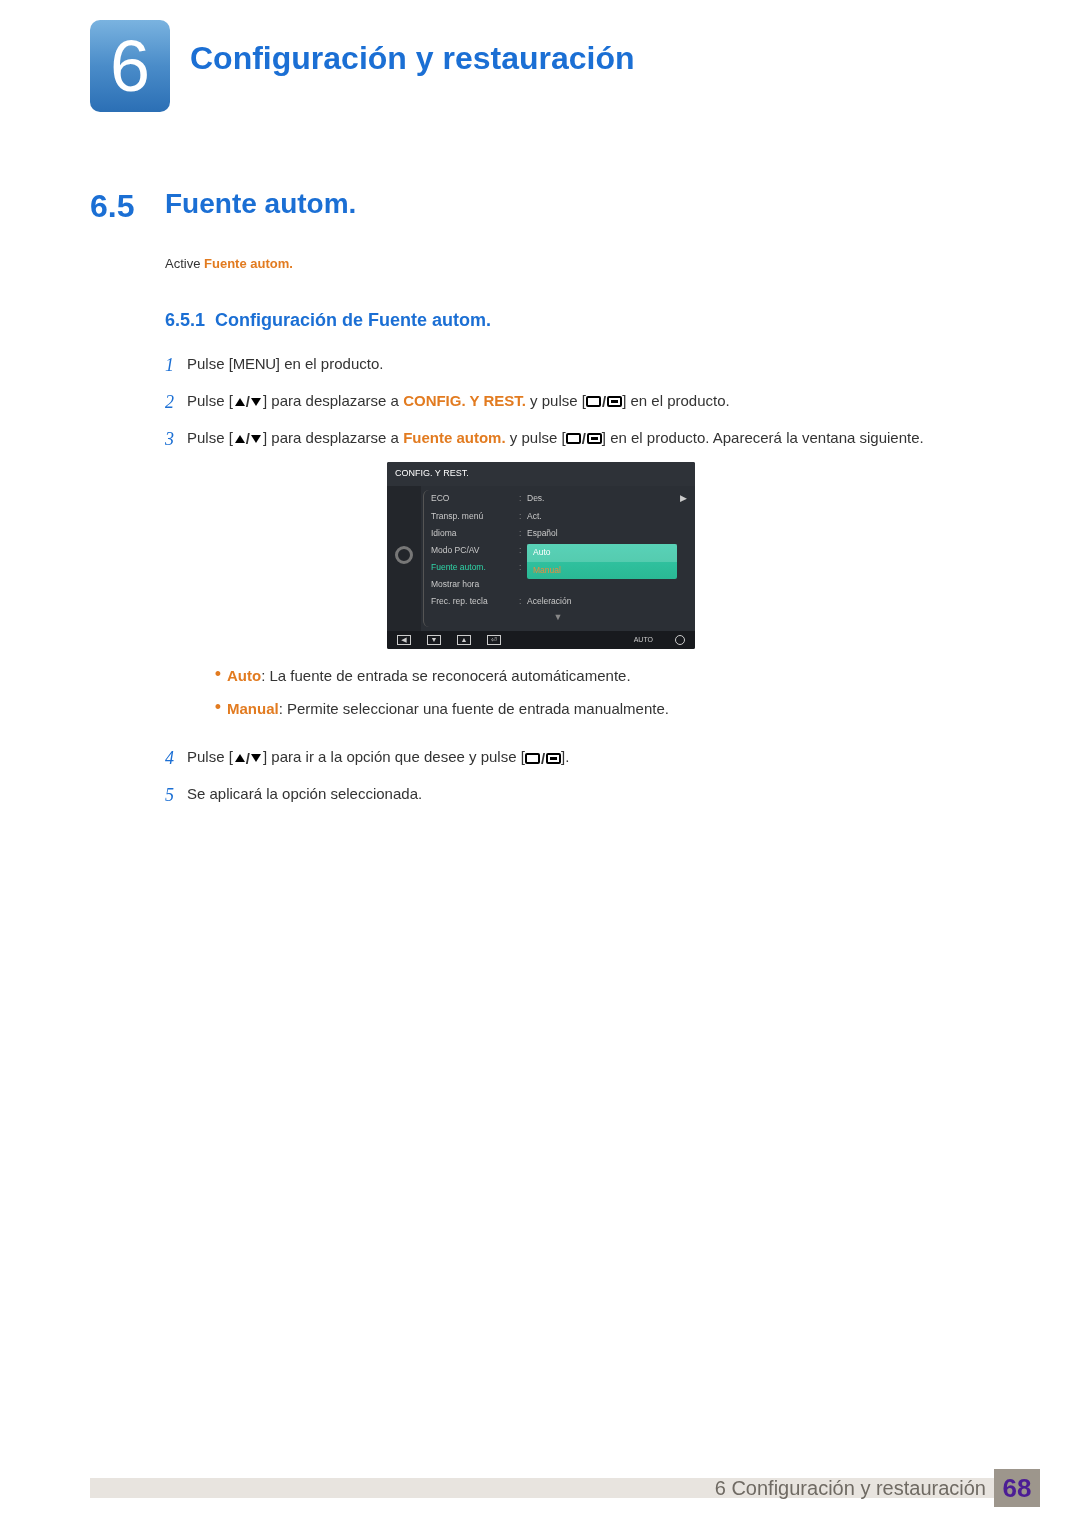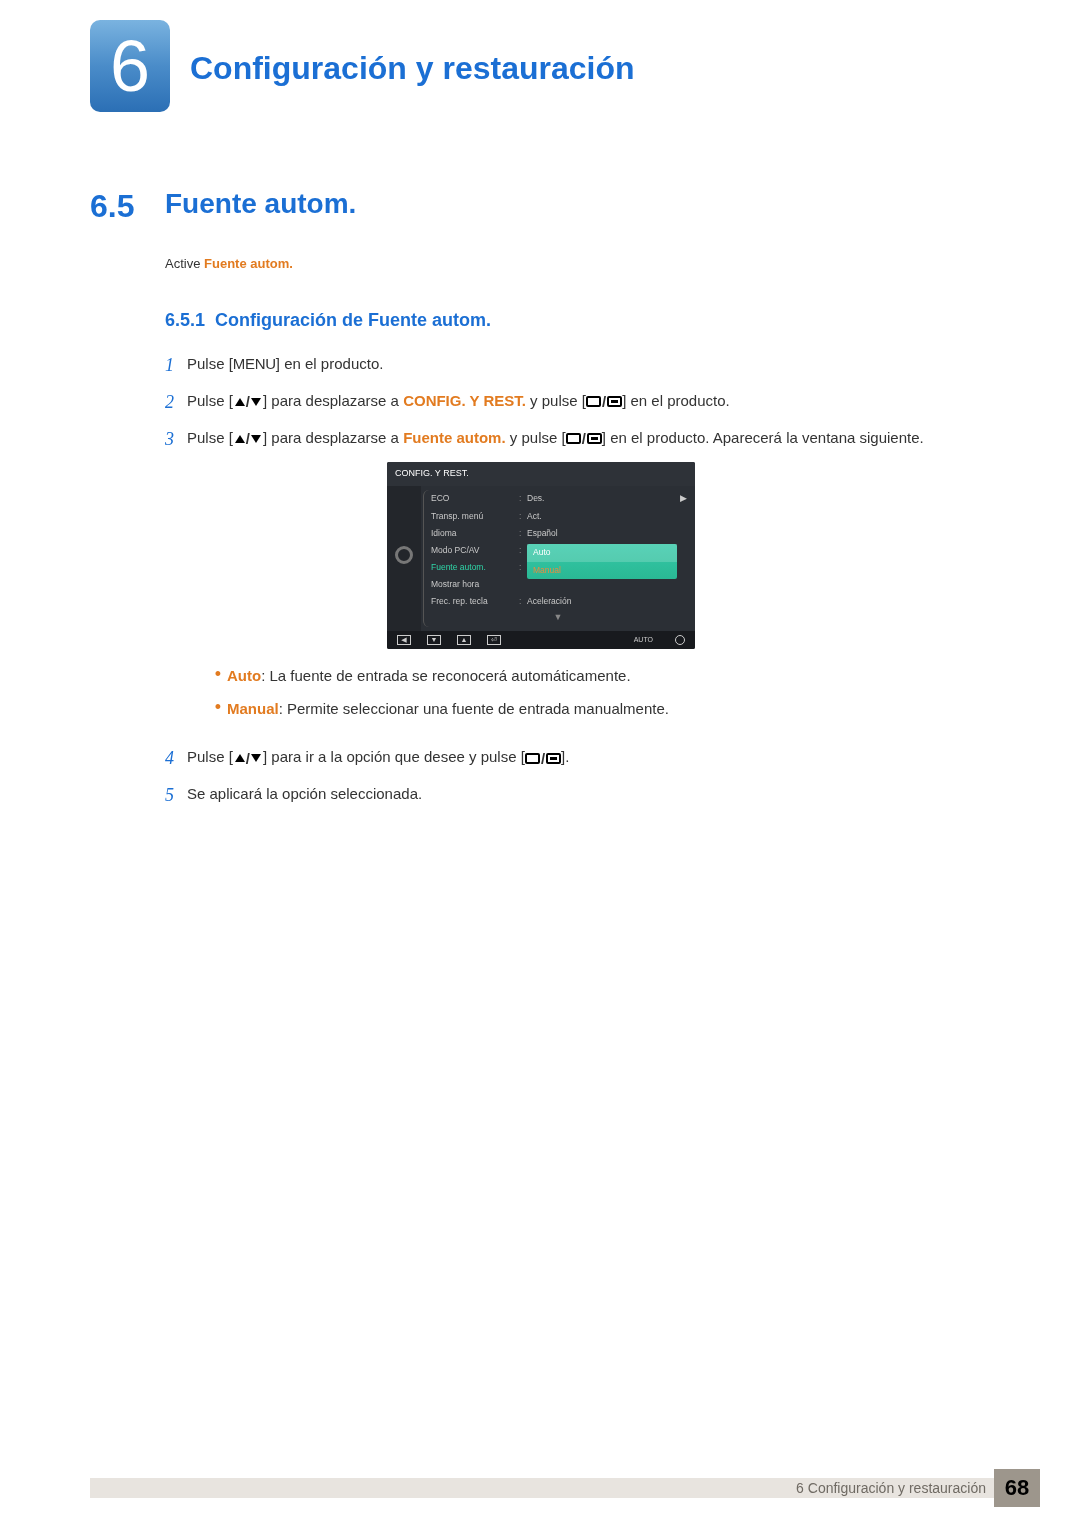--- a/index.html
+++ b/index.html
@@ -29,21 +29,20 @@
     font-weight: 300;
     font-family: Arial, sans-serif;
   }
   .chapter-title {
     position: absolute;
     left: 190px;
     top: 40px;
     color: #1b6fd4;
     font-size: 32px;
     font-weight: bold;
-    margin-top: 10px;
   }
   .section-num {
     position: absolute;
     left: 90px;
     top: 188px;
     color: #1b6fd4;
     font-size: 32px;
     font-weight: bold;
   }
   .section-title {
@@ -237,29 +236,29 @@
     align-items: center;
   }
   .footer-bar {
     flex: 1;
     height: 20px;
     background: #e8e4df;
   }
   .footer-text {
     position: absolute;
     right: 54px;
-    font-size: 14px;
+    font-size: 20px;
     color: #6f6a63;
   }
   .footer-pagebox {
     width: 46px; height: 38px;
     background: #9d968c;
-    color: #000000;
+    color: #4c1d95;
     display: flex; align-items: center; justify-content: center;
-    font-size: 22px; font-weight: bold;
+    font-size: 26px; font-weight: bold;
   }
 </style>
 </head>
 <body>
 
 <div class="chapter-badge">
   <span>6</span>
 </div>
 <div class="chapter-title">Configuración y restauración</div>
 

